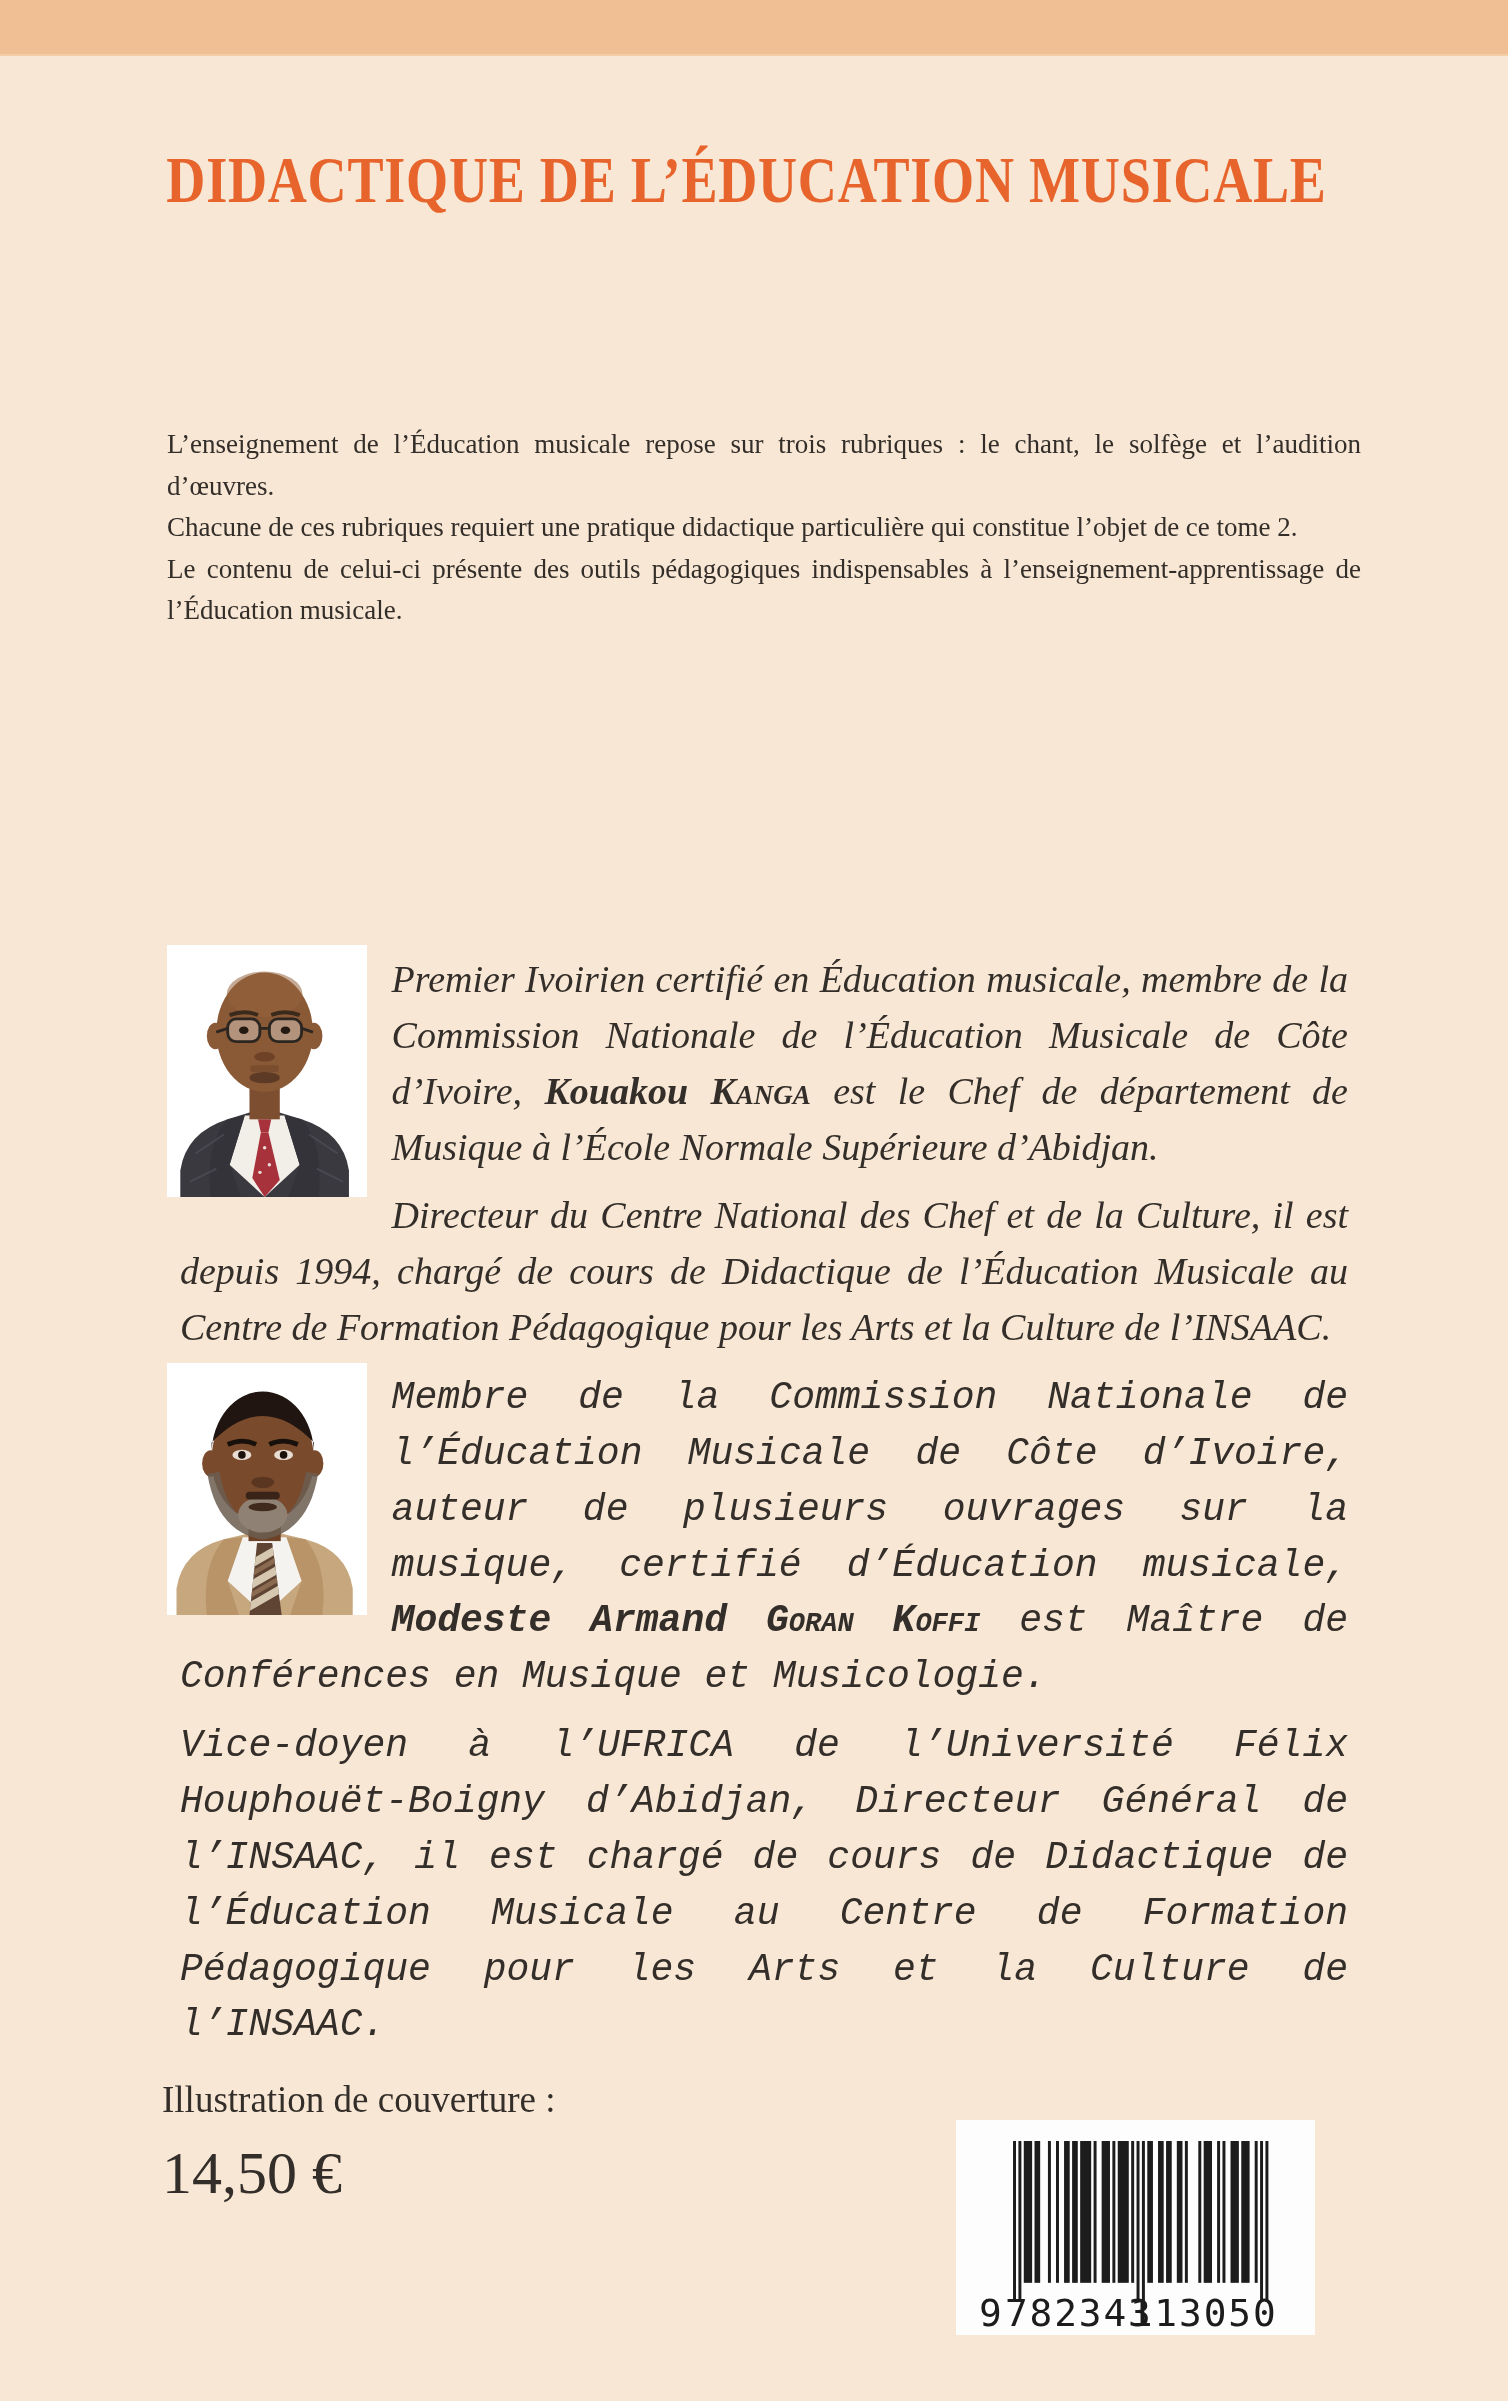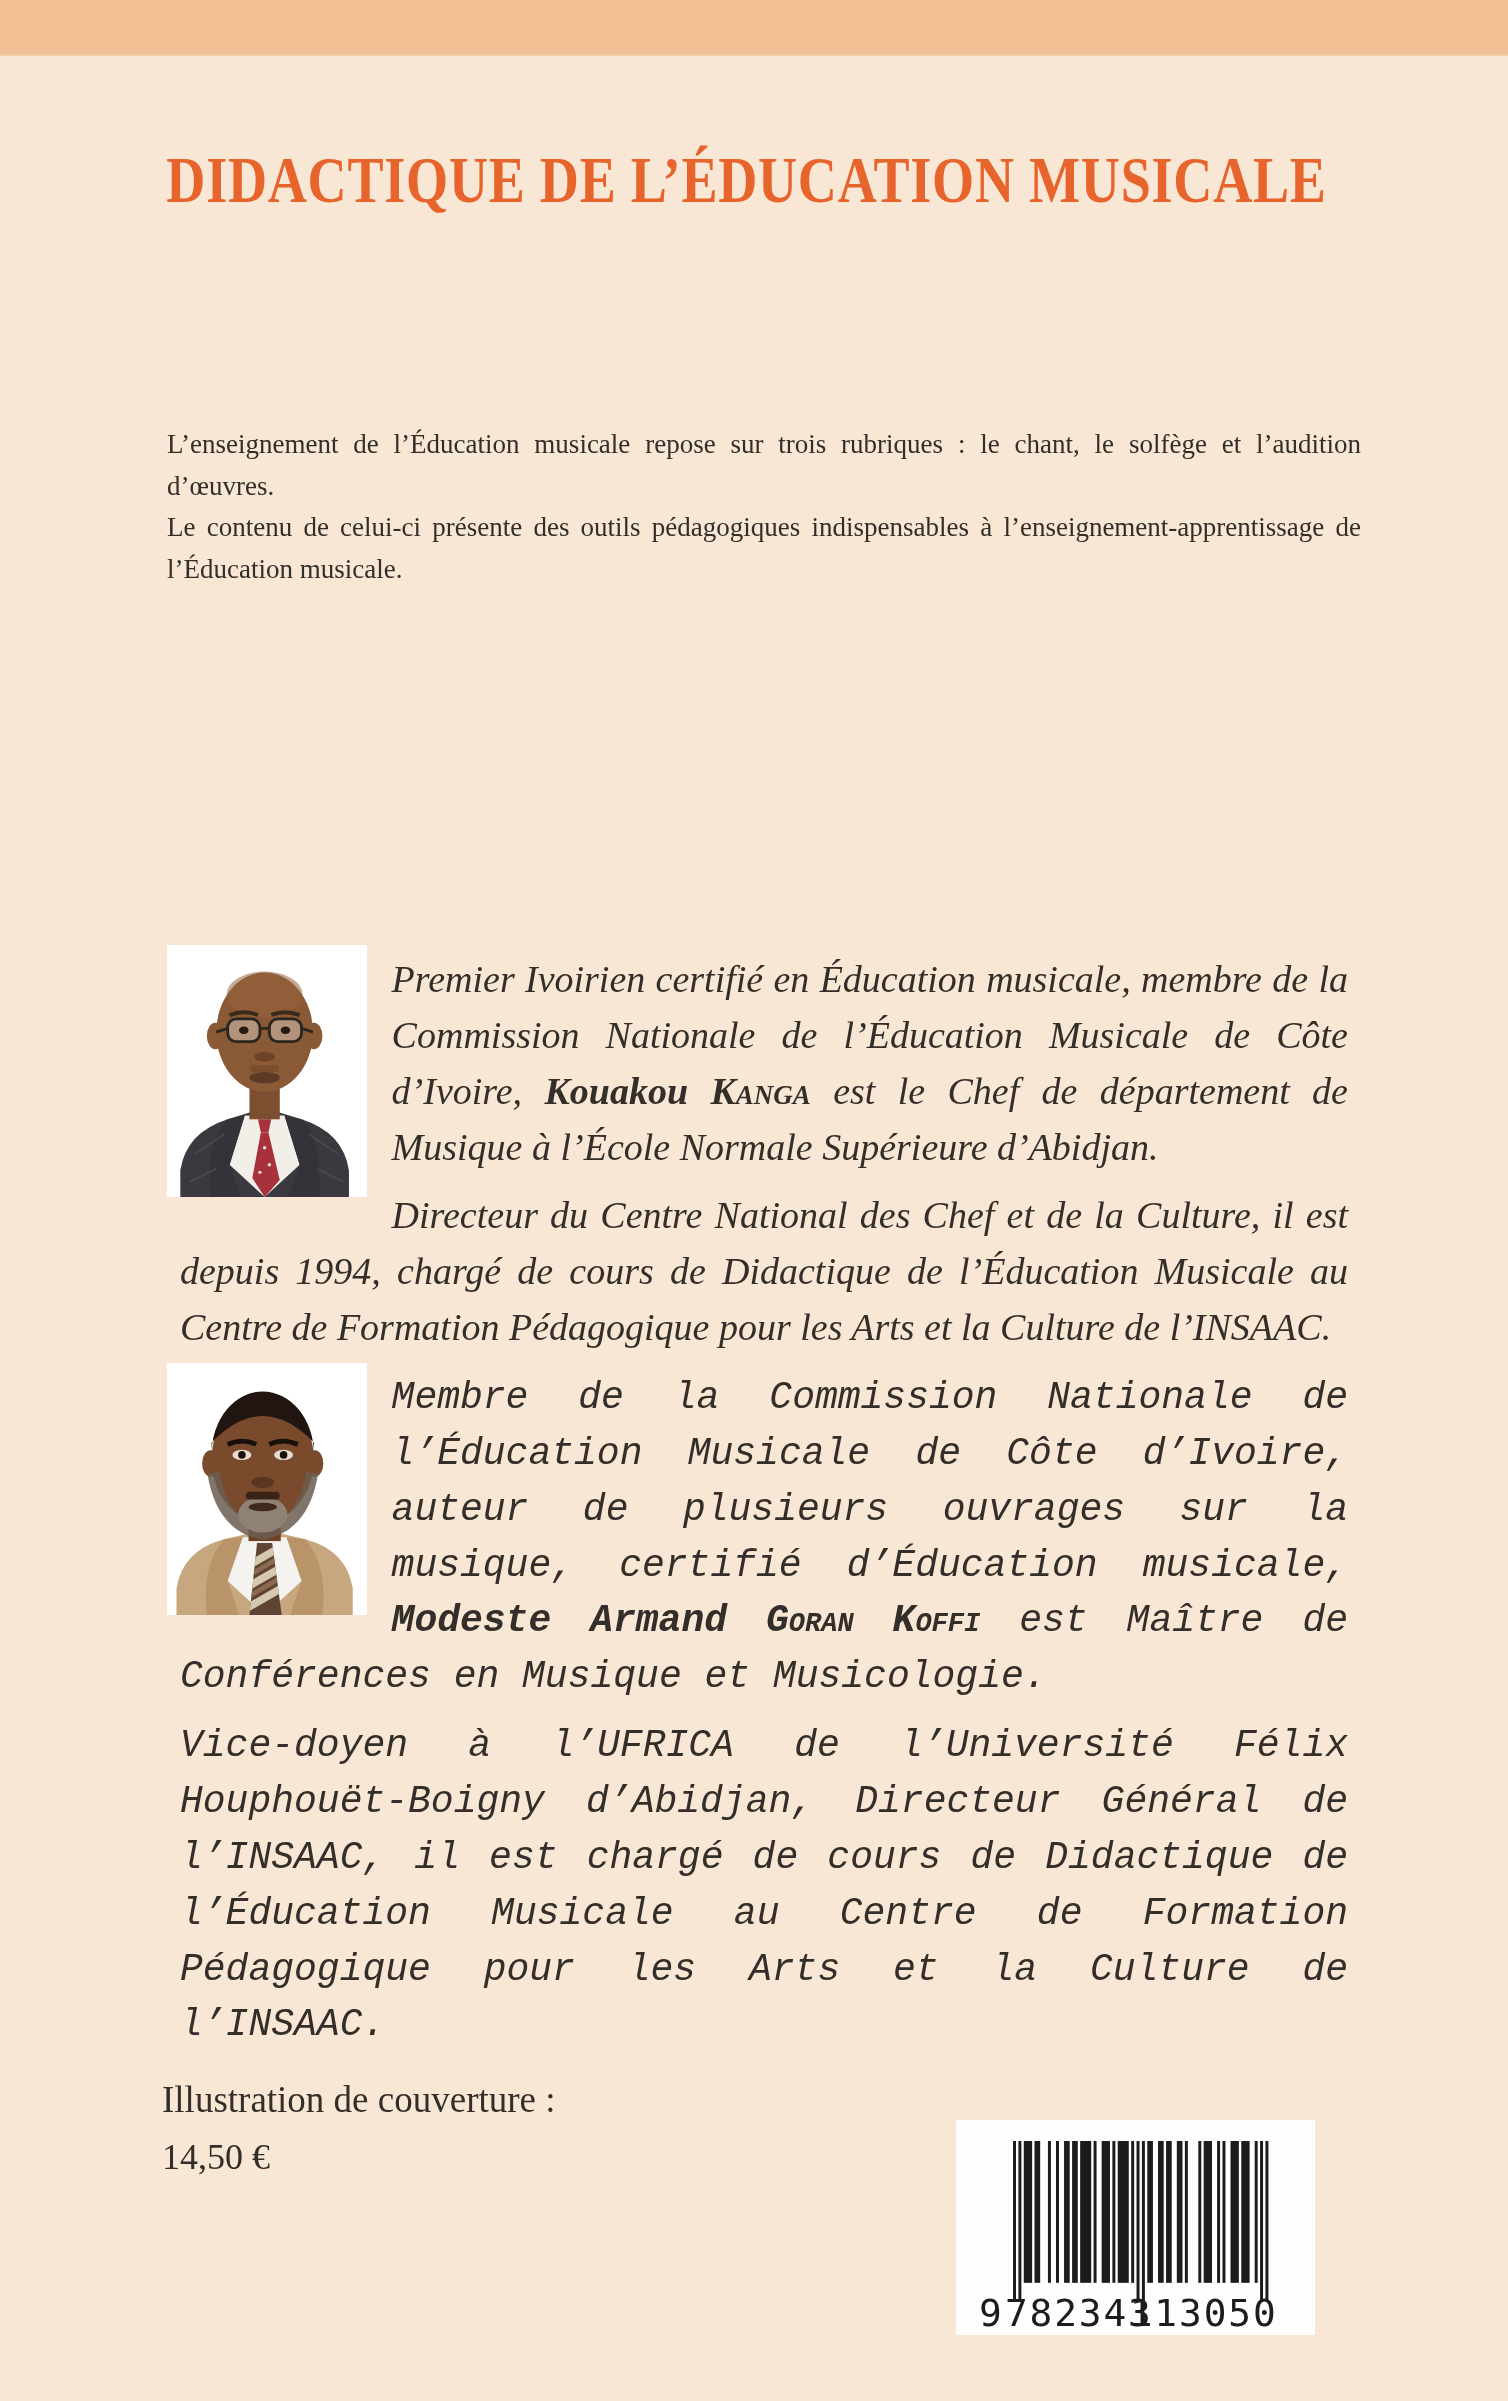--- a/index.html
+++ b/index.html
@@ -50,40 +50,41 @@
     background:#ffffff;
   }
   .photo svg{display:block;width:200px;height:252px;}
   .author-name{font-weight:bold;font-style:italic;}
   .sc{font-variant-caps:small-caps;}
   .footer{
     position:absolute;left:162px;top:2076px;
     font-size:37px;line-height:1.32;
   }
   .footer .isbn{margin-top:47px;font-size:40px;}
-  .footer .price{margin-top:9.5px;font-size:36px;}
+  .footer .price{margin-top:9.5px;font-size:60px;}
   .barcode-box{
     position:absolute;left:956px;top:2120px;width:359px;height:215px;
     background:#fdfdfd;
   }
   .barcode-box svg{display:block;margin:21px 0 0 23px;}
 </style>
 </head>
 <body>
 
 <div class="page">
 
   <div class="top-band"></div>
 
   <div class="title-wrap">
     <span class="title-inner">DIDACTIQUE DE L’ÉDUCATION MUSICALE</span>
   </div>
 
   <div class="intro">
     <p>L’enseignement de l’Éducation musicale repose sur trois rubriques : le chant, le solfège et l’audition d’œuvres.</p>
+    <p>Chacune de ces rubriques requiert une pratique didactique particulière qui constitue l’objet de ce tome 2.</p>
     <p>Le contenu de celui-ci présente des outils pédagogiques indispensables à l’enseignement-apprentissage de l’Éducation musicale.</p>
   </div>
 
   <div class="bio bio-1">
     <div class="photo">
       <svg viewBox="0 0 211 266">
         <rect width="211" height="266" fill="#ffffff"></rect>
 
         <path d="M14 266 L14 238 Q20 198 64 184 L103 172 L142 184 Q186 198 192 238 L192 266 Z" fill="#3a393f"></path>
 

